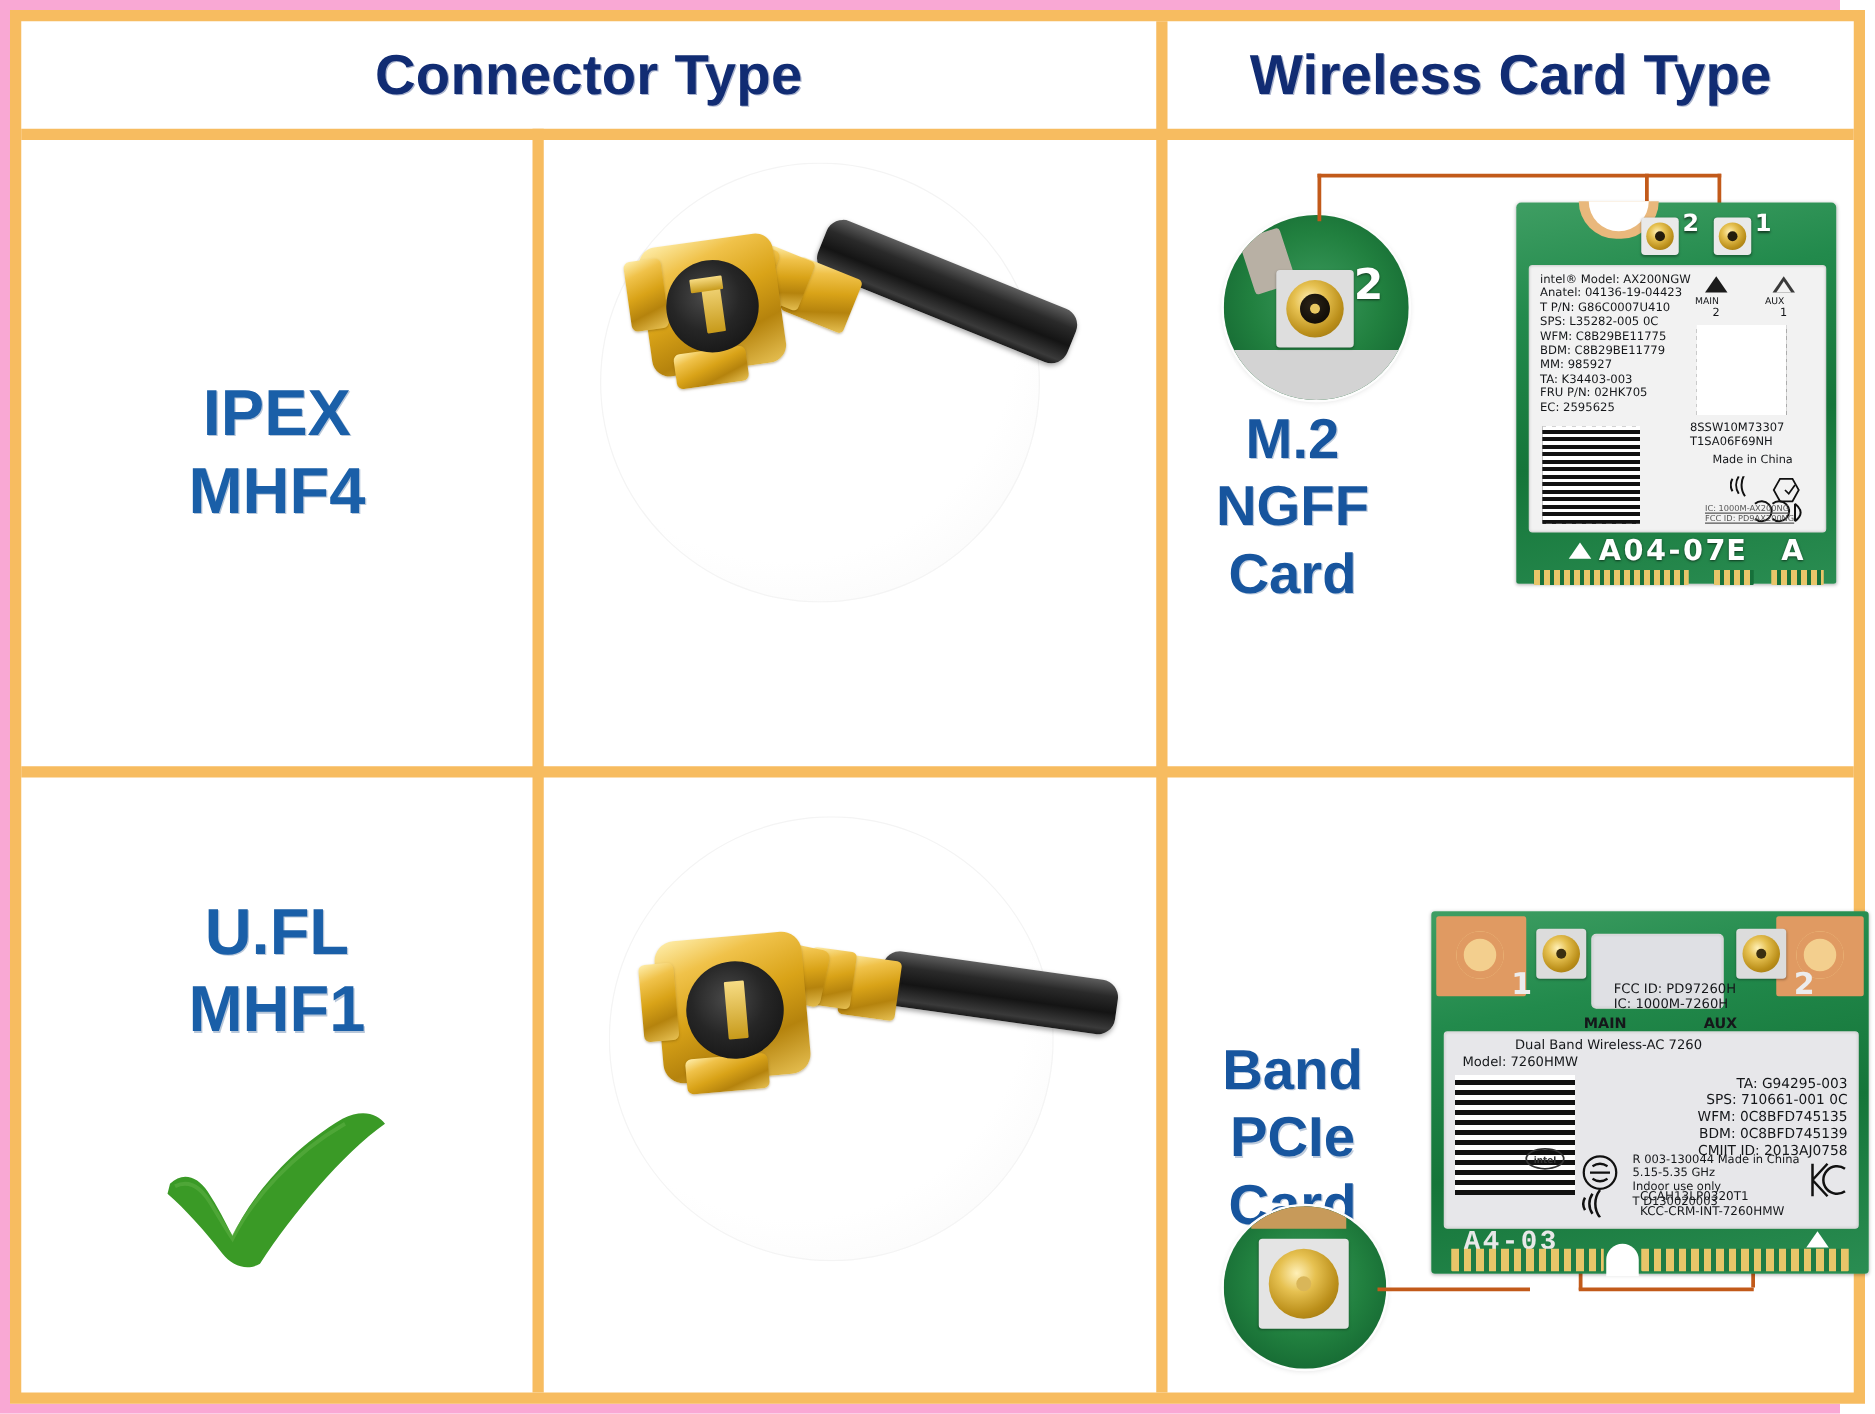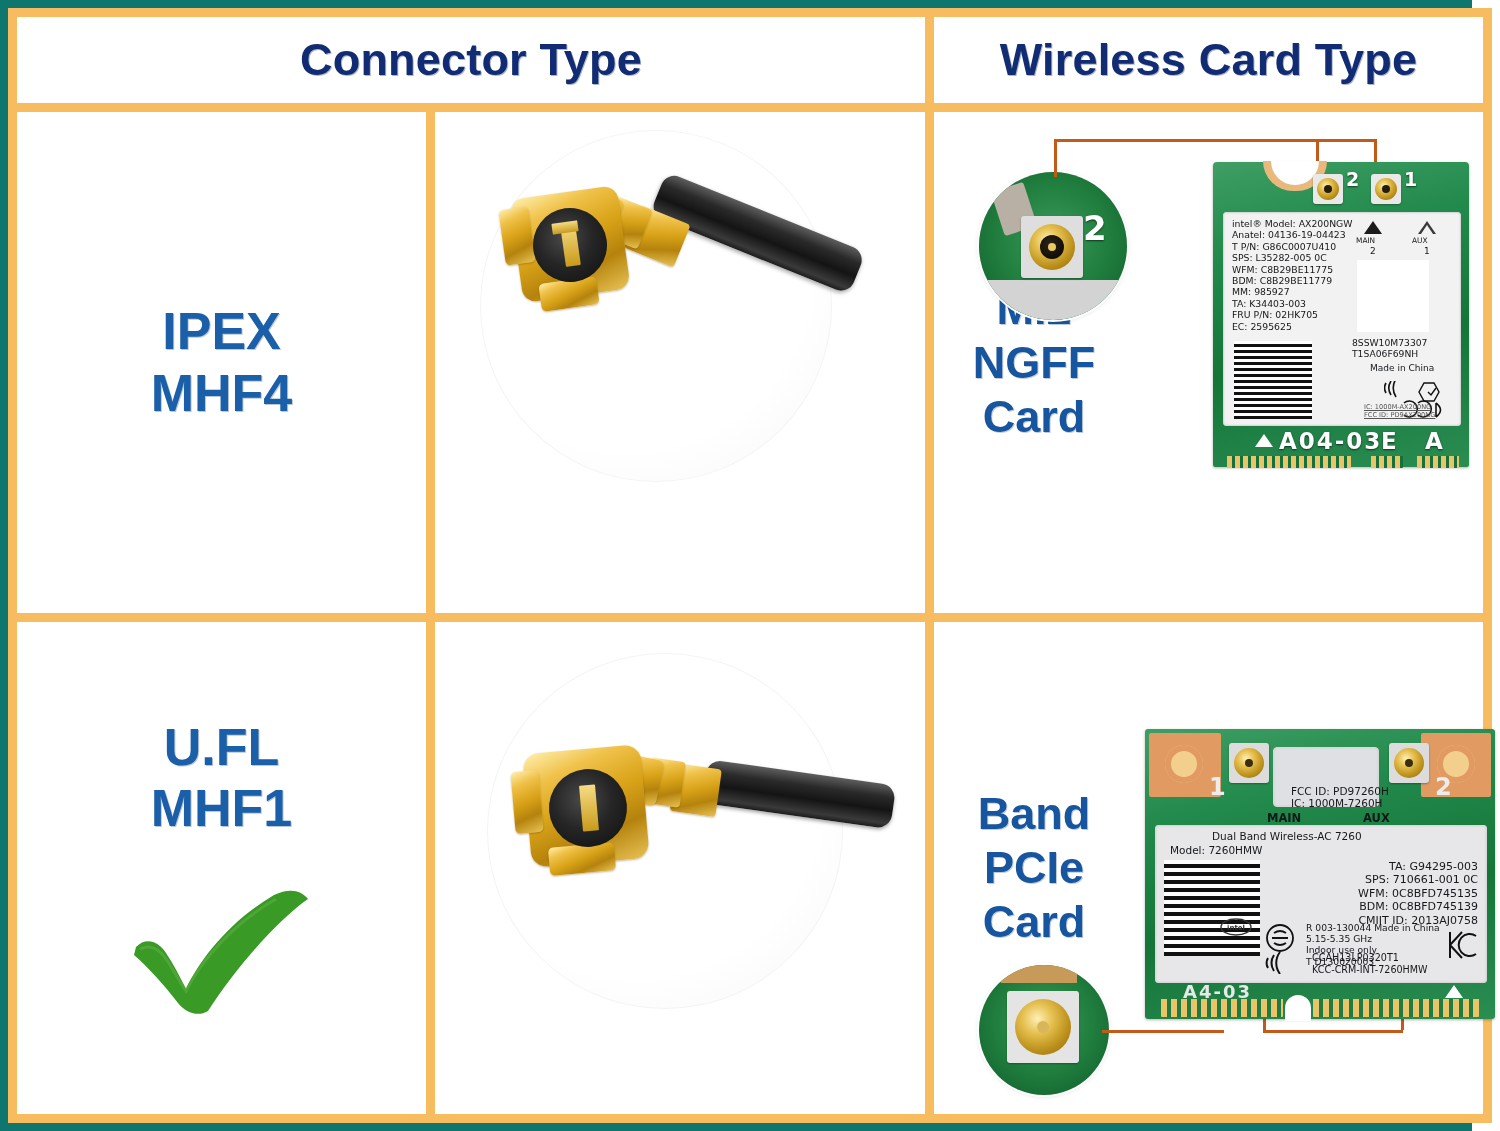--- a/index.html
+++ b/index.html
@@ -1,39 +1,39 @@
 <!DOCTYPE html>
 <html><head>
 <meta charset="utf-8">
 <style>
   html,body{margin:0;padding:0;background:#fff;}
   body{width:1500px;height:1131px;font-family:"Liberation Sans",sans-serif;overflow:hidden;}
 
-  .sheet{position:relative;width:1472px;height:1131px;background:#0f766e;box-sizing:border-box;padding-left:27px;}
+  .sheet{position:relative;width:1472px;height:1131px;background:#f9a8d4;box-sizing:border-box;padding-left:27px;}
 
   
   .grid{position:absolute;left:8px;top:8px;width:1484px;height:1115px;
         box-sizing:border-box;border:9px solid #F7BC60;background:#fff;}
   .vline{position:absolute;background:#F7BC60;}
   .hline{position:absolute;background:#F7BC60;}
 
   
   .hdr{position:absolute;display:flex;align-items:center;justify-content:center;}
   .hdr-txt{color:#112C73;font-weight:bold;font-size:45px;letter-spacing:.2px;
            text-shadow:1px 1px 0 rgba(17,44,115,.35);white-space:nowrap;}
 
   
   .rowlabel{position:absolute;display:flex;flex-direction:column;
             align-items:center;justify-content:center;}
   .rowlabel .ln{color:#1A5FA8;font-weight:bold;font-size:52px;line-height:1.18;
                 text-align:center;text-shadow:1px 1px 0 rgba(20,70,130,.3);}
   .check{margin-top:46px;}
 
   .cardlabel{position:absolute;display:flex;flex-direction:column;
-             align-items:center;justify-content:center;}
+             align-items:center;justify-content:center;margin-top:42px;}
   .cardlabel .ln{color:#17559E;font-weight:bold;font-size:45px;line-height:1.2;
                  text-align:center;text-shadow:1px 1px 0 rgba(20,70,130,.28);}
 
   
   .photo{position:absolute;border-radius:50%;
          background:radial-gradient(circle at 42% 38%, #ffffff 0%, #ffffff 62%, #fbfbfb 78%, #f2f2f2 92%, #ececec 100%);
          box-shadow:0 0 0 1px #f4f4f4 inset;overflow:visible;}
 
   
   .gold{position:absolute;border-radius:3px;
@@ -211,21 +211,21 @@
             <path d="M52 22 l0 14 M52 22 q9 7 0 14" stroke="#111" stroke-width="1.6" fill="none"></path>
           </svg>
         </div>
         <div class="lbltxt" style="left:140px;top:190px;font-size:6.6px;line-height:8px;color:#555;text-decoration:underline;">
           <div>IC: 1000M-AX200NG</div>
           <div>FCC ID: PD9AX200NG</div>
         </div>
       </div>
 
       <div class="tri-f" style="left:42px;top:272px;border-bottom-color:#ffffff;"></div>
-      <div class="numwhite" style="left:66px;top:266px;font-size:23px;letter-spacing:2px;">A04-03</div>
+      <div class="numwhite" style="left:66px;top:266px;font-size:23px;letter-spacing:2px;">A04-07</div>
       <div class="numwhite" style="left:168px;top:266px;font-size:23px;">E</div>
       <div class="numwhite" style="left:212px;top:266px;font-size:23px;">A</div>
 
       <div class="goldfinger" style="left:14px;top:294px;width:124px;height:12px;
            background-image:repeating-linear-gradient(90deg,#e8c569 0 5px,#16703a 5px 8px);"></div>
       <div class="goldfinger" style="left:158px;top:294px;width:32px;height:12px;
            background-image:repeating-linear-gradient(90deg,#e8c569 0 5px,#16703a 5px 8px);"></div>
       <div class="goldfinger" style="left:204px;top:294px;width:42px;height:12px;
            background-image:repeating-linear-gradient(90deg,#e8c569 0 5px,#16703a 5px 8px);"></div>
     </div>
@@ -347,21 +347,21 @@
           <div>KCC-CRM-INT-7260HMW</div>
         </div>
         <div style="position:absolute;right:6px;bottom:16px;">
           <svg width="34" height="34" viewBox="0 0 34 34">
             <path d="M4 4 l0 26 M4 17 q12 -13 12 -13 M4 17 q12 13 12 13" stroke="#111" stroke-width="2" fill="none"></path>
             <path d="M30 8 a11 11 0 1 0 0 18" stroke="#111" stroke-width="2" fill="none"></path>
           </svg>
         </div>
       </div>
 
-      <div class="numdark" style="left:38px;top:252px;font-size:18px;letter-spacing:2px;color:#e8e8e8;">A4-03</div>
+      <div class="numdark" style="left:26px;top:252px;font-size:22px;letter-spacing:2px;color:#e8e8e8;font-family:Liberation Mono, monospace;">A4-03</div>
       <div class="tri-f" style="left:300px;top:256px;border-bottom-color:#ffffff;"></div>
       <div class="goldfinger" style="left:16px;top:270px;width:122px;height:18px;
            background-image:repeating-linear-gradient(90deg,#e8c569 0 6px,#1f7a44 6px 10px);"></div>
       <div class="goldfinger" style="left:168px;top:270px;width:166px;height:18px;
            background-image:repeating-linear-gradient(90deg,#e8c569 0 6px,#1f7a44 6px 10px);"></div>
       <div style="position:absolute;left:140px;top:266px;width:26px;height:26px;background:#fff;border-radius:13px 13px 0 0;"></div>
     </div>
 
   </div>
 </div>

